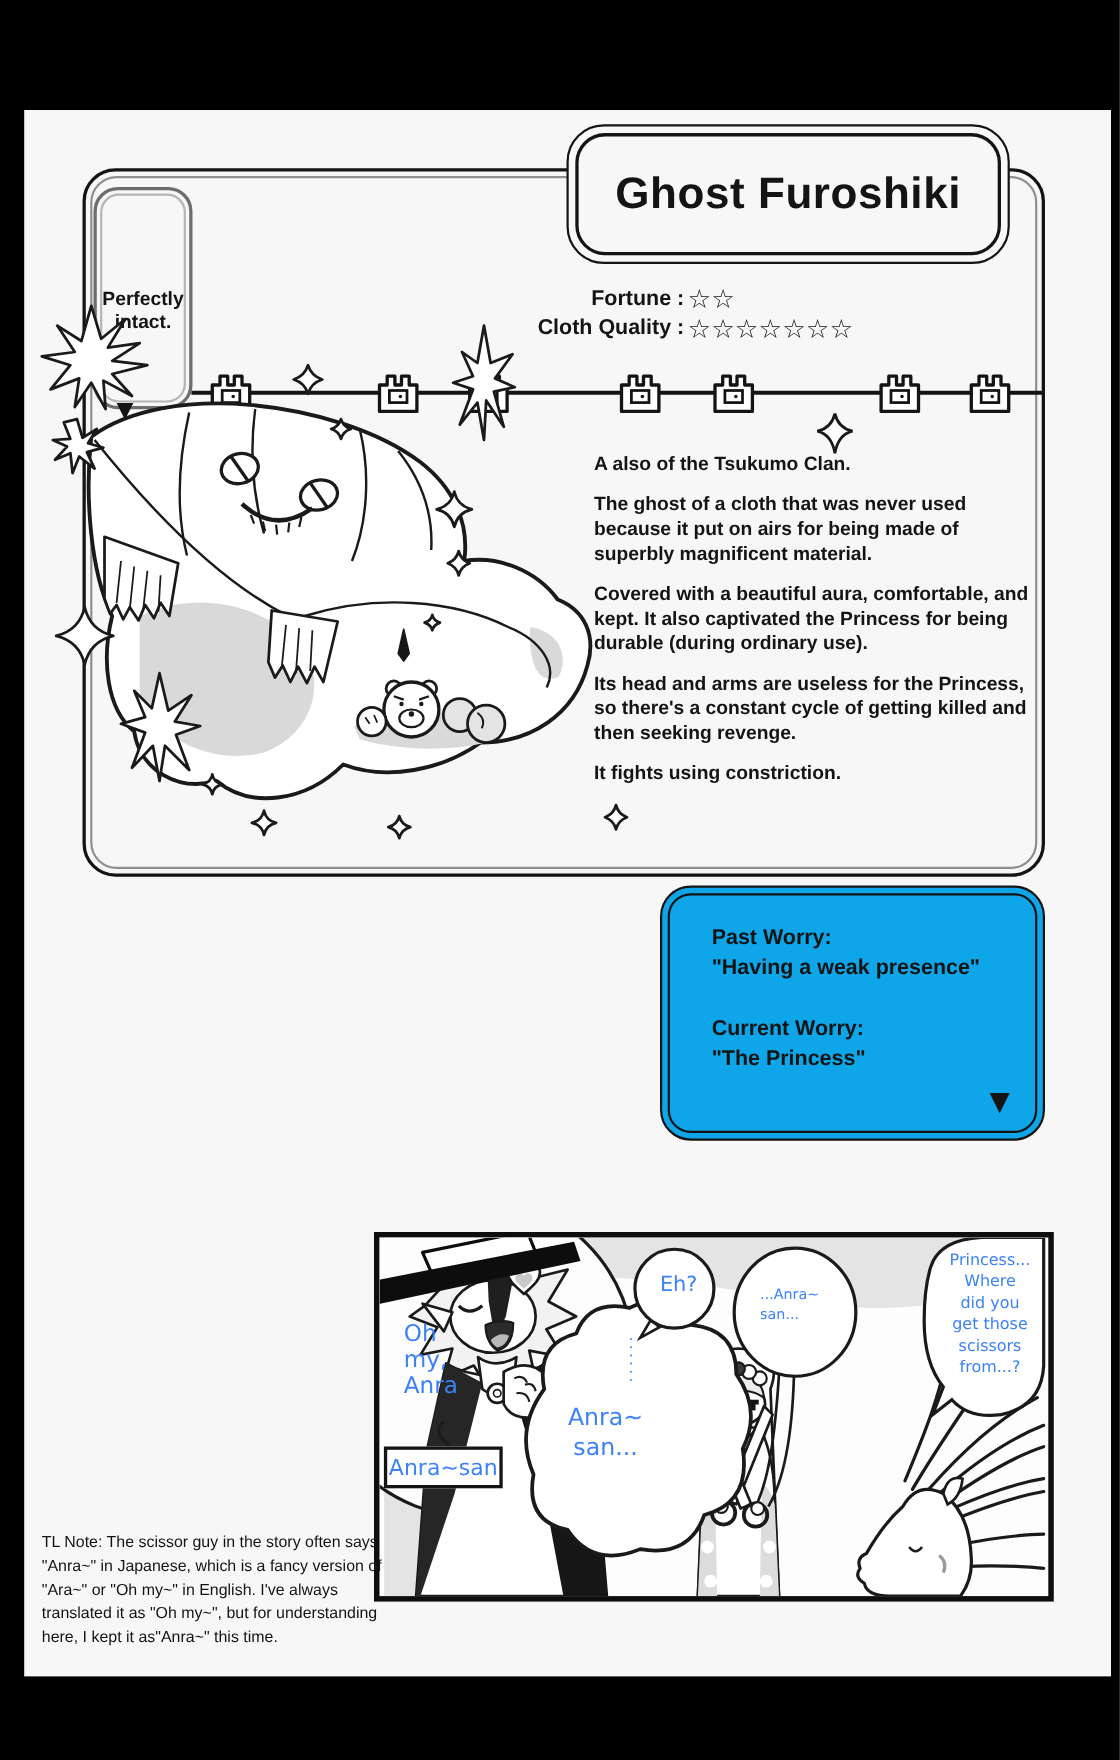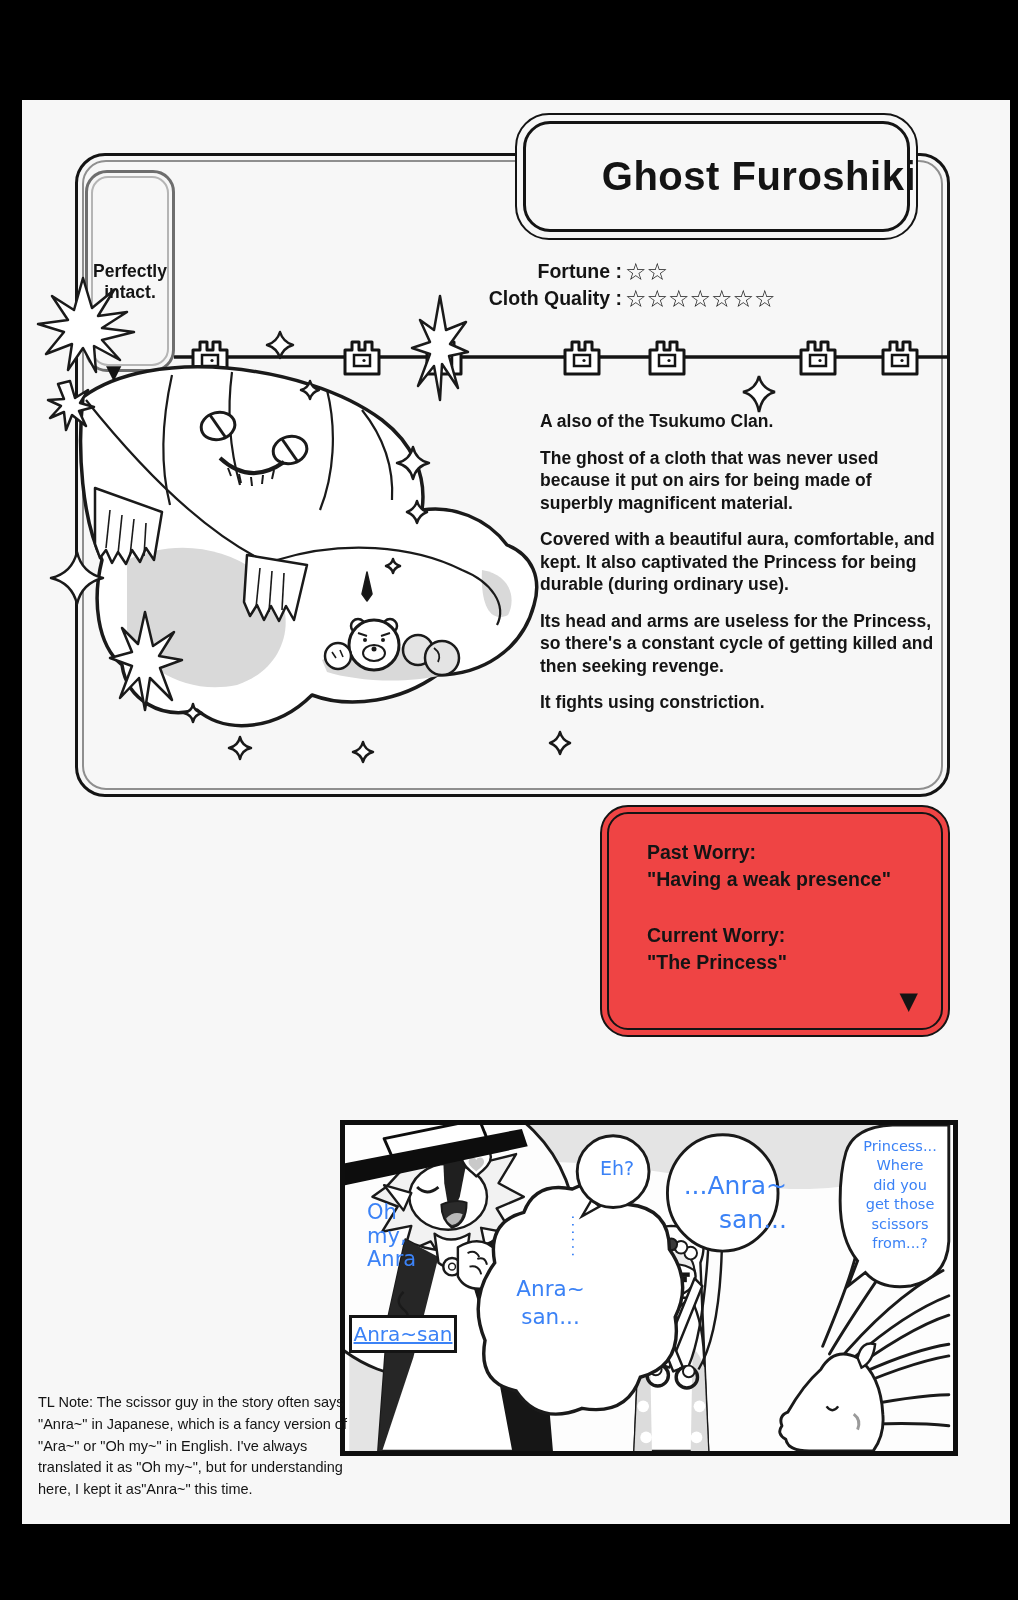--- a/index.html
+++ b/index.html
@@ -11,21 +11,21 @@
           background:#f7f7f7; }
 
   
   .main-box { position:absolute; left:53px; top:53px; width:875px; height:644px;
               border:3.5px solid #141414; border-radius:30px; z-index:1; }
   .main-box::before { content:''; position:absolute; inset:4px;
               border:2.5px solid #8f8f8f; border-radius:24px; }
 
   .title-box { position:absolute; left:493px; top:13px; width:403px; height:127px;
               background:#f7f7f7; border:2.5px solid #141414; border-radius:34px;
-              display:flex; align-items:center; justify-content:flex-end; z-index:5; }
+              display:flex; align-items:center; justify-content:center; z-index:5; }
   .title-box::before { content:''; position:absolute; inset:6px;
               border:3.5px solid #141414; border-radius:27px; }
   .title-box h1 { font-size:40px; font-weight:bold; letter-spacing:.5px; }
 
   .status-box { position:absolute; left:63px; top:70px; width:90px; height:202px;
               background:#f7f7f7; border:3px solid #6e6e6e; border-radius:22px; z-index:3; }
   .status-box::before { content:''; position:absolute; inset:3px;
               border:2px solid #b5b5b5; border-radius:17px; }
   .status-text { position:absolute; left:0; right:0; top:88px; text-align:center;
               font-weight:bold; font-size:17.5px; line-height:1.2; }
@@ -39,44 +39,44 @@
               font-family:"DejaVu Sans", sans-serif; }
 
   .wall { position:absolute; left:150px; top:233px; width:780px; height:46px; z-index:2; }
   .ghost { position:absolute; left:0; top:160px; width:550px; height:545px; z-index:4; }
   .sparkle-extra { position:absolute; left:717px; top:272px; width:40px; height:44px; z-index:4; }
 
   .description { position:absolute; left:518px; top:310px; width:395px; z-index:5; }
   .description p { font-weight:bold; font-size:17.5px; line-height:22.5px; margin:0 0 14px 0; }
 
   .worry-box { position:absolute; left:578px; top:705px; width:350px; height:232px;
-              background:#ef4444; border:2.5px solid #141414; border-radius:28px; z-index:5; }
+              background:#0ea5e9; border:2.5px solid #141414; border-radius:28px; z-index:5; }
   .worry-box::before { content:''; position:absolute; inset:5px;
               border:2.5px solid #141414; border-radius:21px; }
   .worry-content { position:absolute; left:45px; top:32px; font-weight:bold;
               font-size:19.5px; line-height:27px; }
   .worry-gap { height:29px; }
   .worry-pointer { position:absolute; right:30px; bottom:20px; font-size:24px;
               font-family:"DejaVu Sans", sans-serif; }
 
   
   .panel { position:absolute; left:318px; top:1020px; width:618px; height:336px;
            border:5px solid #0e0e0e; background:#fdfdfd; overflow:hidden; z-index:5; }
   .panel svg { position:absolute; left:0; top:0; width:608px; height:326px; }
   .panel .txt { position:absolute; z-index:2; font-family:"DejaVu Sans", sans-serif;
            color:#3b82f6; white-space:pre-line; }
   .t-oh { left:22px; top:76px; font-size:21px; line-height:1.12; }
   .t-cloud { left:128px; top:150px; width:155px; text-align:center; font-size:21.5px; line-height:1.3; }
   .t-dots { left:224px; top:90px; writing-mode:vertical-rl; font-size:14px; letter-spacing:3px; }
   .t-eh { left:236px; top:32px; width:72px; text-align:center; font-size:19px; }
-  .t-oval { left:332px; top:44px; width:110px; text-align:right; font-size:25px; line-height:1.35; }
+  .t-oval { left:346px; top:44px; width:110px; text-align:left; font-size:13px; line-height:1.35; }
   .t-princess { left:501px; top:12px; width:108px; text-align:center; font-size:14.5px; line-height:1.34; }
   .t-caption { left:4px; top:190px; width:108px; height:38px; background:#fff;
            border:3px solid #141414; display:flex; align-items:center; justify-content:center;
-           font-size:20px; white-space:normal;text-decoration:underline; }
+           font-size:20px; white-space:normal; }
 
   .tl-note { position:absolute; left:16px; top:1292px; width:335px; font-size:14.5px;
            line-height:1.5; white-space:pre-line; z-index:5; }
 </style>
 </head>
 <body>
 
 <div class="page">
 
   <div class="main-box"></div>

